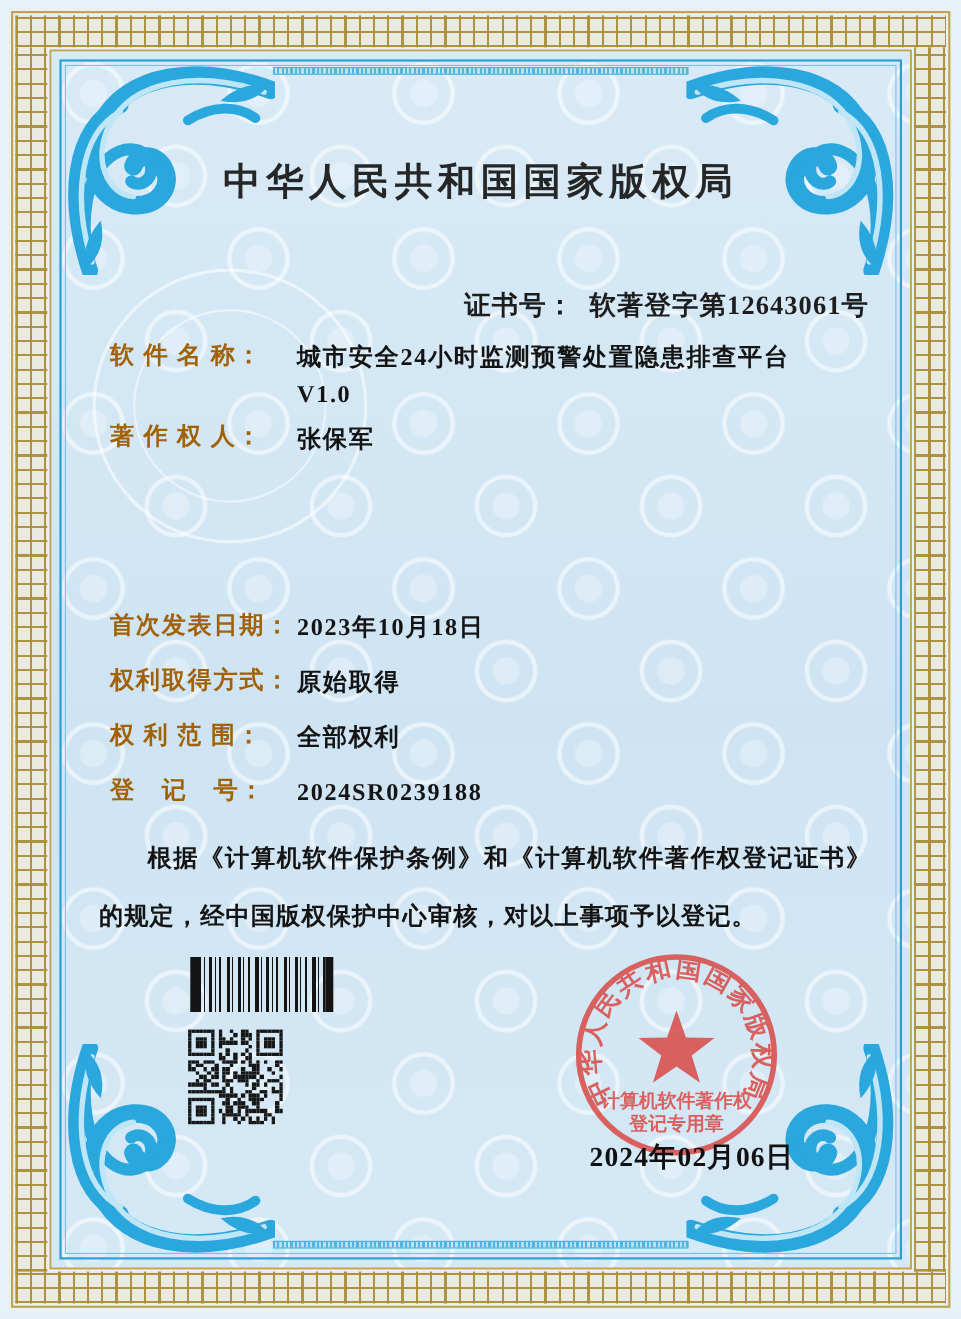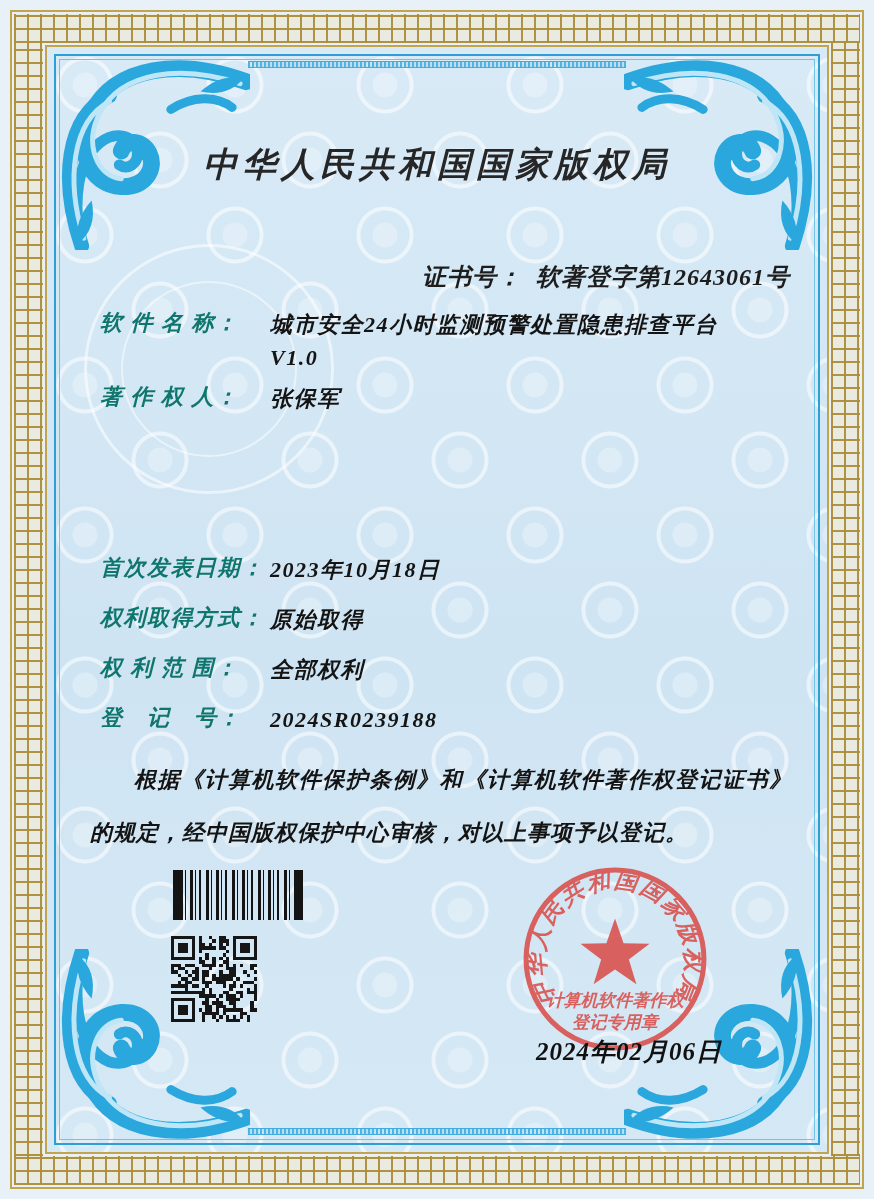--- a/index.html
+++ b/index.html
@@ -1,18 +1,18 @@
 <!DOCTYPE html>
 <html><head>
 <meta charset="utf-8">
 <style>
   * { margin:0; padding:0; box-sizing:border-box; }
   body { background:#cfd8e0; font-family:"Liberation Serif","DejaVu Serif",serif; }
   .cert { position:relative; width:874px; height:1199px; margin:0 auto;
-          background:#e9f1f8; overflow:hidden; color:#1d1d1d;font-style:italic; }
+          background:#e9f1f8; overflow:hidden; color:#1d1d1d; }
 
   
   .gold-outline-outer { position:absolute; inset:10px; border:2px solid #c2a44c; pointer-events:none; }
   .gold-outline-inner { position:absolute; inset:45px; border:2px solid #c2a44c; pointer-events:none; }
   .gb { position:absolute; background-color:rgba(236,222,170,.30);
         background-image:
           repeating-linear-gradient(90deg, rgba(171,142,58,.95) 0 2px, transparent 2px 13px),
           repeating-linear-gradient(0deg,  rgba(171,142,58,.95) 0 2px, transparent 2px 13px); }
   .gb-top    { top:14px; left:14px; right:14px; height:29px; }
   .gb-bottom { bottom:14px; left:14px; right:14px; height:29px; }
@@ -50,21 +50,21 @@
 
   
   .authority { position:absolute; top:142px; left:0; width:100%; text-align:center;
     font-size:34px; font-weight:600; letter-spacing:5px; color:#262626; }
   .cert-title { position:absolute; top:202px; left:0; width:100%; text-align:center;
     font-size:41px; font-weight:700; letter-spacing:4px; color:#111; }
   .cert-no { position:absolute; top:261px; right:84px; font-size:24px; font-weight:700; letter-spacing:1px; }
   .cert-no .v { margin-left:14px; }
 
   .row { position:absolute; left:100px; width:700px; font-size:22px; }
-  .row .label { font-weight:700; letter-spacing:1.5px; white-space:pre; color:#0f766e;text-align:right; }
+  .row .label { font-weight:700; letter-spacing:1.5px; white-space:pre; color:#a16207;text-align:right; }
   .row .value { position:absolute; left:170px; top:0; font-weight:600; letter-spacing:1.5px;
                 white-space:pre-line; line-height:33px; color:#141414; }
   .r1 { top:308px; } .r2 { top:382px; } .r3 { top:503px; } .r4 { top:553px; }
   .r5 { top:603px; } .r6 { top:653px; } .r7 { top:703px; }
 
   .statement { position:absolute; left:90px; right:82px; top:753px;
     font-size:22px; font-weight:600; letter-spacing:1px; line-height:53px;
     text-indent:2em; text-align:justify; color:#141414; }
 
   

